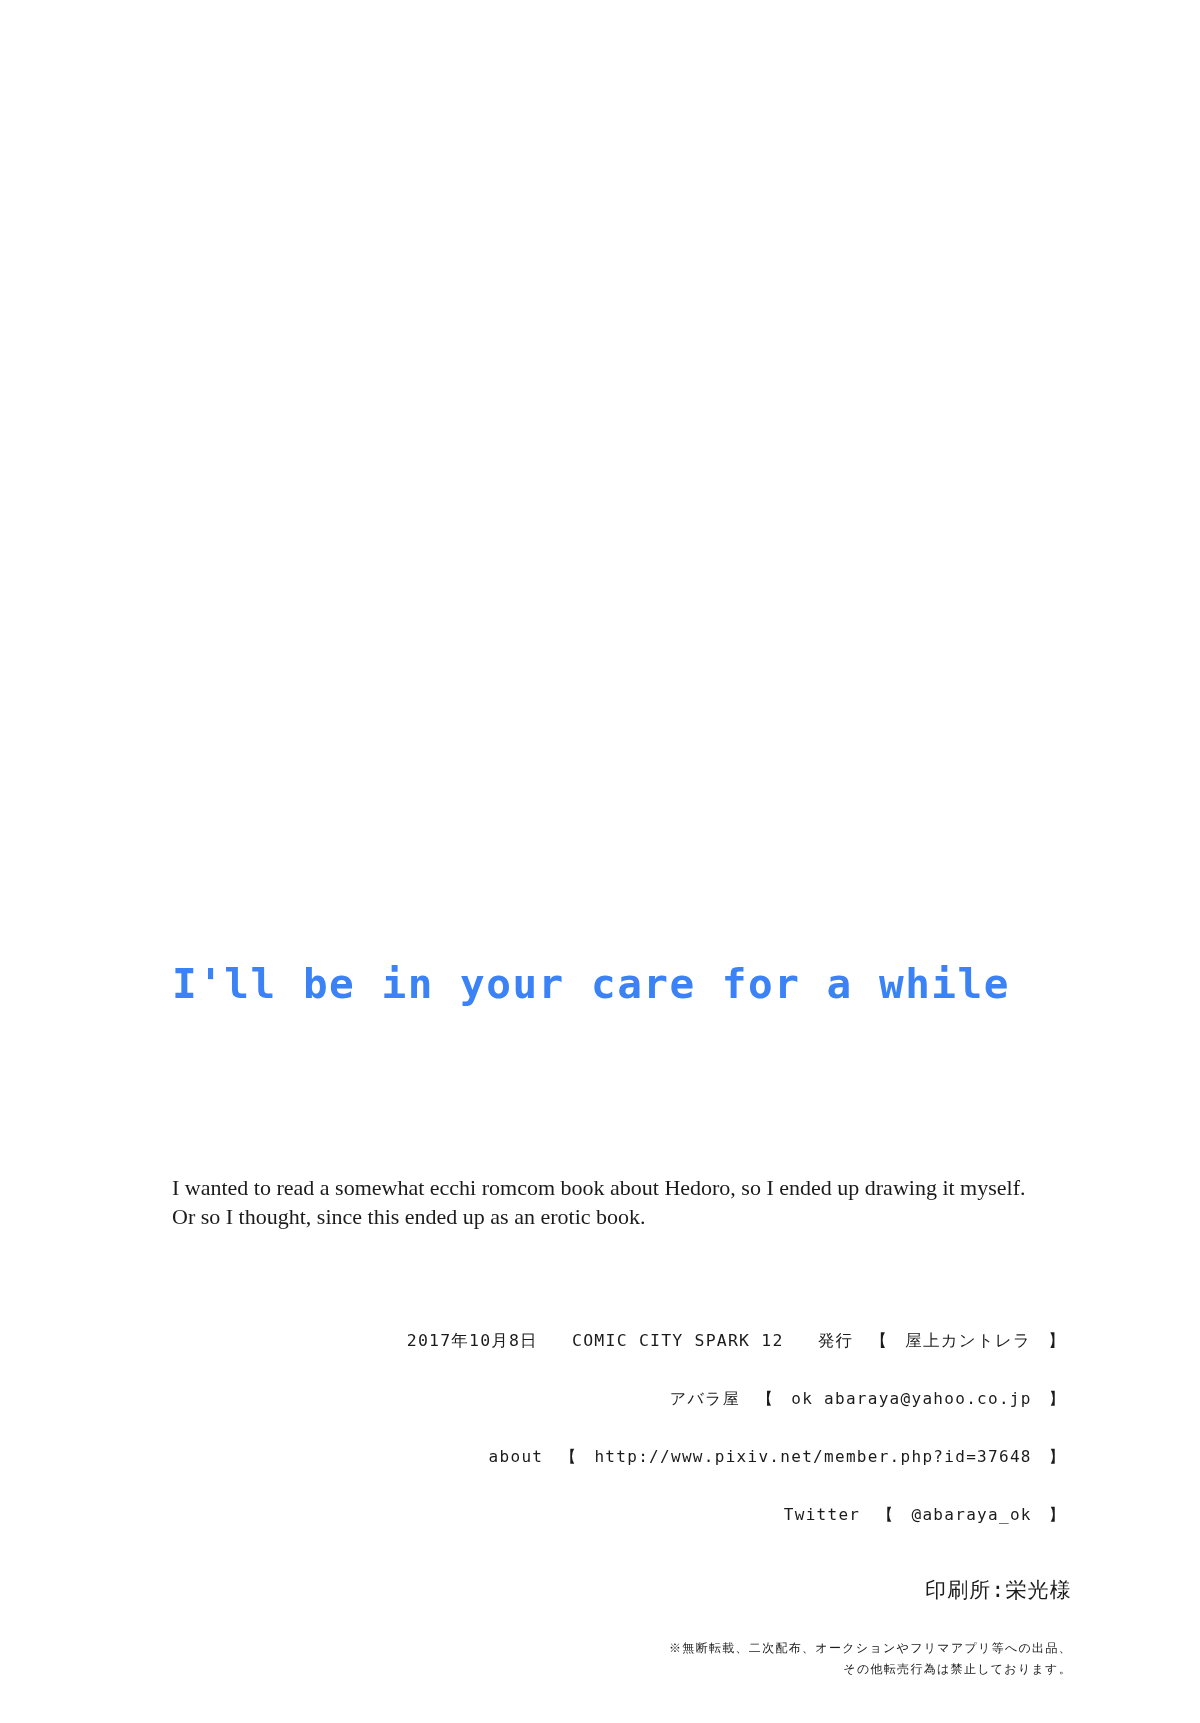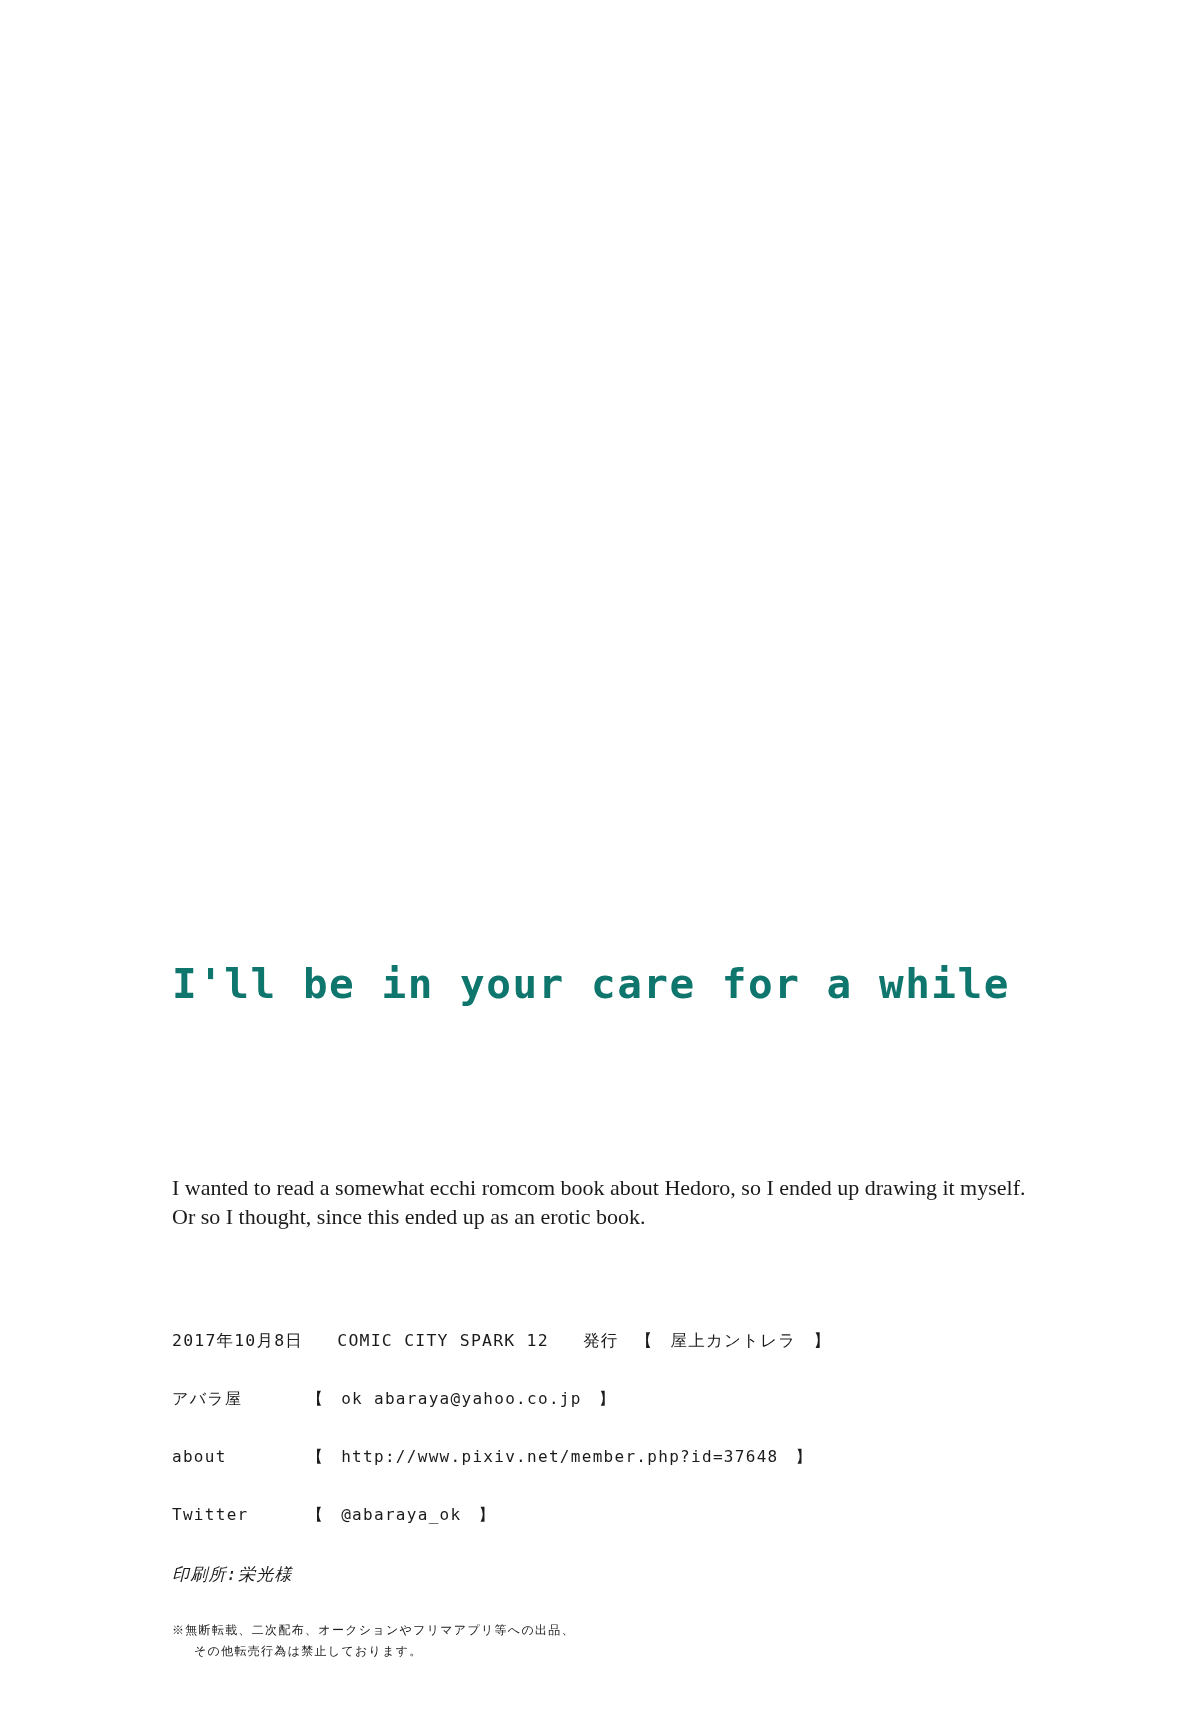--- a/index.html
+++ b/index.html
@@ -20,40 +20,41 @@
     left: 172px;
     top: 960px;
     width: 900px;
   }
 
   .title {
     font-family: "DejaVu Sans Mono", monospace;
     font-size: 41px;
     font-weight: 700;
     letter-spacing: 1.5px;
-    color: #0f766e;
+    color: #3b82f6;
     white-space: nowrap;
     margin: 0 0 0 0;
   }
 
   .blurb {
     margin-top: 165px;
     font-family: "Liberation Serif", serif;
     font-size: 22px;
     line-height: 1.33;
     color: #1b1b1b;
   }
   .blurb .line {
     display: block;
   }
 
   .meta {
     margin-top: 96px;
     font-family: "DejaVu Sans Mono", monospace;
     color: #1b1b1b;
+    text-align: right;
   }
 
   .meta-line {
     font-size: 16.5px;
     letter-spacing: 1.2px;
     line-height: 1.55;
     white-space: nowrap;
   }
 
   .imprint-line {
@@ -73,24 +74,23 @@
   .contact-label {
     display: inline-block;
     min-width: 118px;
   }
   .bracket {
     display: inline-block;
     padding: 0 6px;
   }
 
   .printer {
-    margin-top: 36px;
-    font-size: 17px;
+    margin-top: 49px;
+    font-size: 21px;
     letter-spacing: 1.2px;
-    font-style: italic;
   }
 
   .notice {
     margin-top: 34px;
     font-size: 12px;
     letter-spacing: 1.3px;
     line-height: 1.7;
   }
   .notice .n2 {
     display: block;

